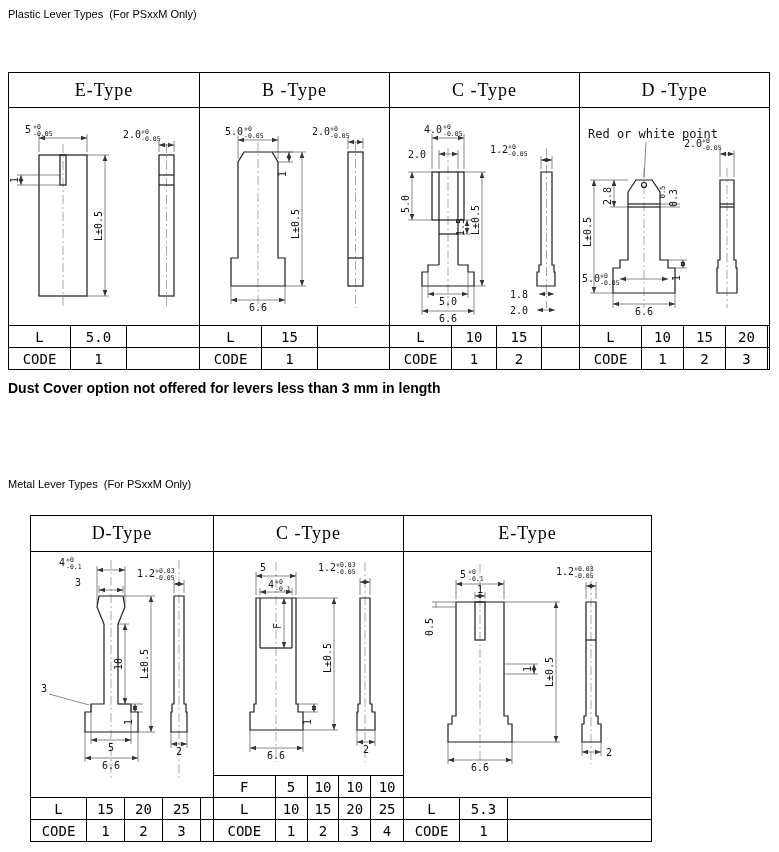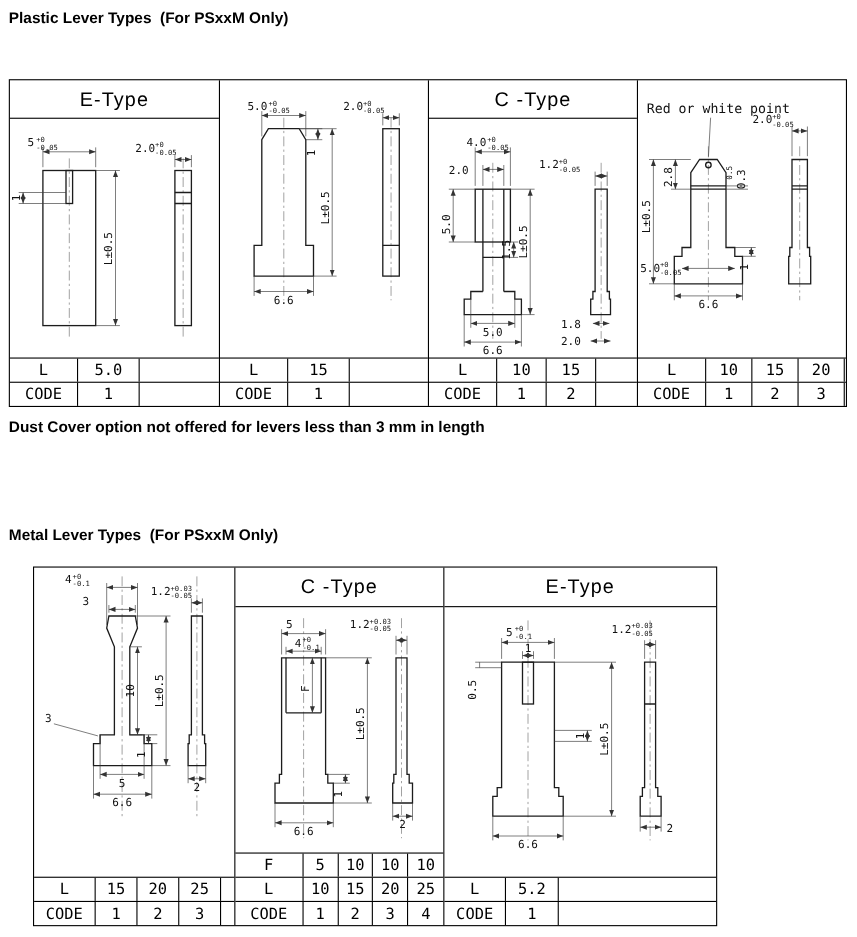--- a/index.html
+++ b/index.html
@@ -1,28 +1,28 @@
 <!DOCTYPE html>
 <html><head>
 <meta charset="utf-8">
 <style>
   *{box-sizing:border-box;margin:0;padding:0}
   html,body{width:779px;height:852px;background:#fff;color:#000;
     font-family:"Liberation Sans","DejaVu Sans",sans-serif;position:relative;overflow:hidden}
-  .heading{position:absolute;left:8px;font-size:14px;font-weight:bold;white-space:pre}
+  .heading{position:absolute;left:8px;font-size:11px;font-weight:normal;white-space:pre}
   #h1{top:8px}
   .note{position:absolute;left:8px;top:380px;font-size:14px;font-weight:bold}
   #h2{top:478px}
   .ltable{position:absolute;display:flex;border:1px solid #000;background:#fff}
   .ltable.plastic{left:8px;top:72px}
   .ltable.metal{left:30px;top:515px}
   .col{display:flex;flex-direction:column}
   .col + .col{border-left:1px solid #000}
   .ctitle{display:flex;align-items:center;justify-content:center;border-bottom:1px solid #000;
-    font-family:Liberation Sans, sans-serif;font-size:18px;letter-spacing:1px;flex:0 0 auto}
+    font-family:Liberation Serif, serif;font-size:18px;letter-spacing:1px;flex:0 0 auto}
   .plastic .ctitle{height:35px}
   .metal .ctitle{height:36px}
   .draw{position:relative;flex:1 1 auto;overflow:hidden}
   .mrow{display:flex;border-top:1px solid #000;height:22px;flex:0 0 auto;
     font-family:"DejaVu Sans Mono",monospace;font-size:14px}
   .mc{display:flex;align-items:center;justify-content:center;border-right:1px solid #000;height:100%}
   .mc.rest{flex:1 1 auto;border-right:none}
   .mc.last{border-right:none}
   .w62{width:62px}.w56{width:56px}.w48{width:48px}.w45{width:45px}.w42{width:42px}.w38{width:38px}.w32{width:32px}
   svg{display:block}
@@ -95,20 +95,21 @@
         <span class="mc rest"></span>
       </div>
       <div class="mrow">
         <span class="mc w62">CODE</span>
         <span class="mc w56">1</span>
         <span class="mc rest"></span>
       </div>
     </div>
 
     <div class="col" style="width:190px">
+      <div class="ctitle">B -Type</div>
       <div class="draw">
         <svg width="189" height="217" viewBox="0 0 189 217">
           <defs>
               <marker id="aPB" markerUnits="userSpaceOnUse" markerWidth="7" markerHeight="6" refX="6" refY="3" orient="auto-start-reverse">
                 <path d="M0,0.7 L6,3 L0,5.3 Z" fill="#333"></path>
               </marker>
             </defs>
           <g>
             <line class="cl" x1="58" y1="34" x2="58" y2="200"></line>
             <line class="cl" x1="155.5" y1="34" x2="155.5" y2="200"></line>
@@ -235,20 +236,21 @@
       </div>
       <div class="mrow">
         <span class="mc w62">CODE</span>
         <span class="mc w45">1</span>
         <span class="mc w45">2</span>
         <span class="mc rest"></span>
       </div>
     </div>
 
     <div class="col" style="width:190px">
+      <div class="ctitle">D -Type</div>
       <div class="draw">
         <svg width="189" height="217" viewBox="0 0 189 217">
           <defs>
               <marker id="aPD" markerUnits="userSpaceOnUse" markerWidth="7" markerHeight="6" refX="6" refY="3" orient="auto-start-reverse">
                 <path d="M0,0.7 L6,3 L0,5.3 Z" fill="#333"></path>
               </marker>
             </defs>
           <g>
             <line class="cl" x1="64" y1="60" x2="64" y2="200"></line>
             <line class="cl" x1="147" y1="60" x2="147" y2="200"></line>
@@ -316,20 +318,21 @@
     </div>
   </div>
 
   <div class="note">Dust Cover option not offered for levers less than 3 mm in length</div>
 
   <div class="heading" id="h2">Metal Lever Types  (For PSxxM Only)</div>
 
   <div class="ltable metal">
 
     <div class="col" style="width:182px">
+      <div class="ctitle">D-Type</div>
       <div class="draw">
         <svg width="181" height="245" viewBox="0 0 181 245">
           <defs>
               <marker id="aMD" markerUnits="userSpaceOnUse" markerWidth="7" markerHeight="6" refX="6" refY="3" orient="auto-start-reverse">
                 <path d="M0,0.7 L6,3 L0,5.3 Z" fill="#333"></path>
               </marker>
             </defs>
           <g>
             <line class="cl" x1="80" y1="8" x2="80" y2="228"></line>
             <line class="cl" x1="148" y1="8" x2="148" y2="228"></line>
@@ -541,21 +544,21 @@
             <text class="tol" x="170" y="26">-0.05</text>
             <line class="dl" x1="178" y1="190" x2="178" y2="204"></line>
               <line class="dl" x1="197" y1="190" x2="197" y2="204"></line>
             <line class="dl" x1="178" y1="200" x2="197" y2="200" marker-start="url(#aME)" marker-end="url(#aME)"></line>
             <text x="202" y="204">2</text>
           </g>
         </svg>
       </div>
       <div class="mrow">
         <span class="mc w56">L</span>
-        <span class="mc w48">5.2</span>
+        <span class="mc w48">5.3</span>
         <span class="mc rest"></span>
       </div>
       <div class="mrow">
         <span class="mc w56">CODE</span>
         <span class="mc w48">1</span>
         <span class="mc rest"></span>
       </div>
     </div>
   </div>
 

